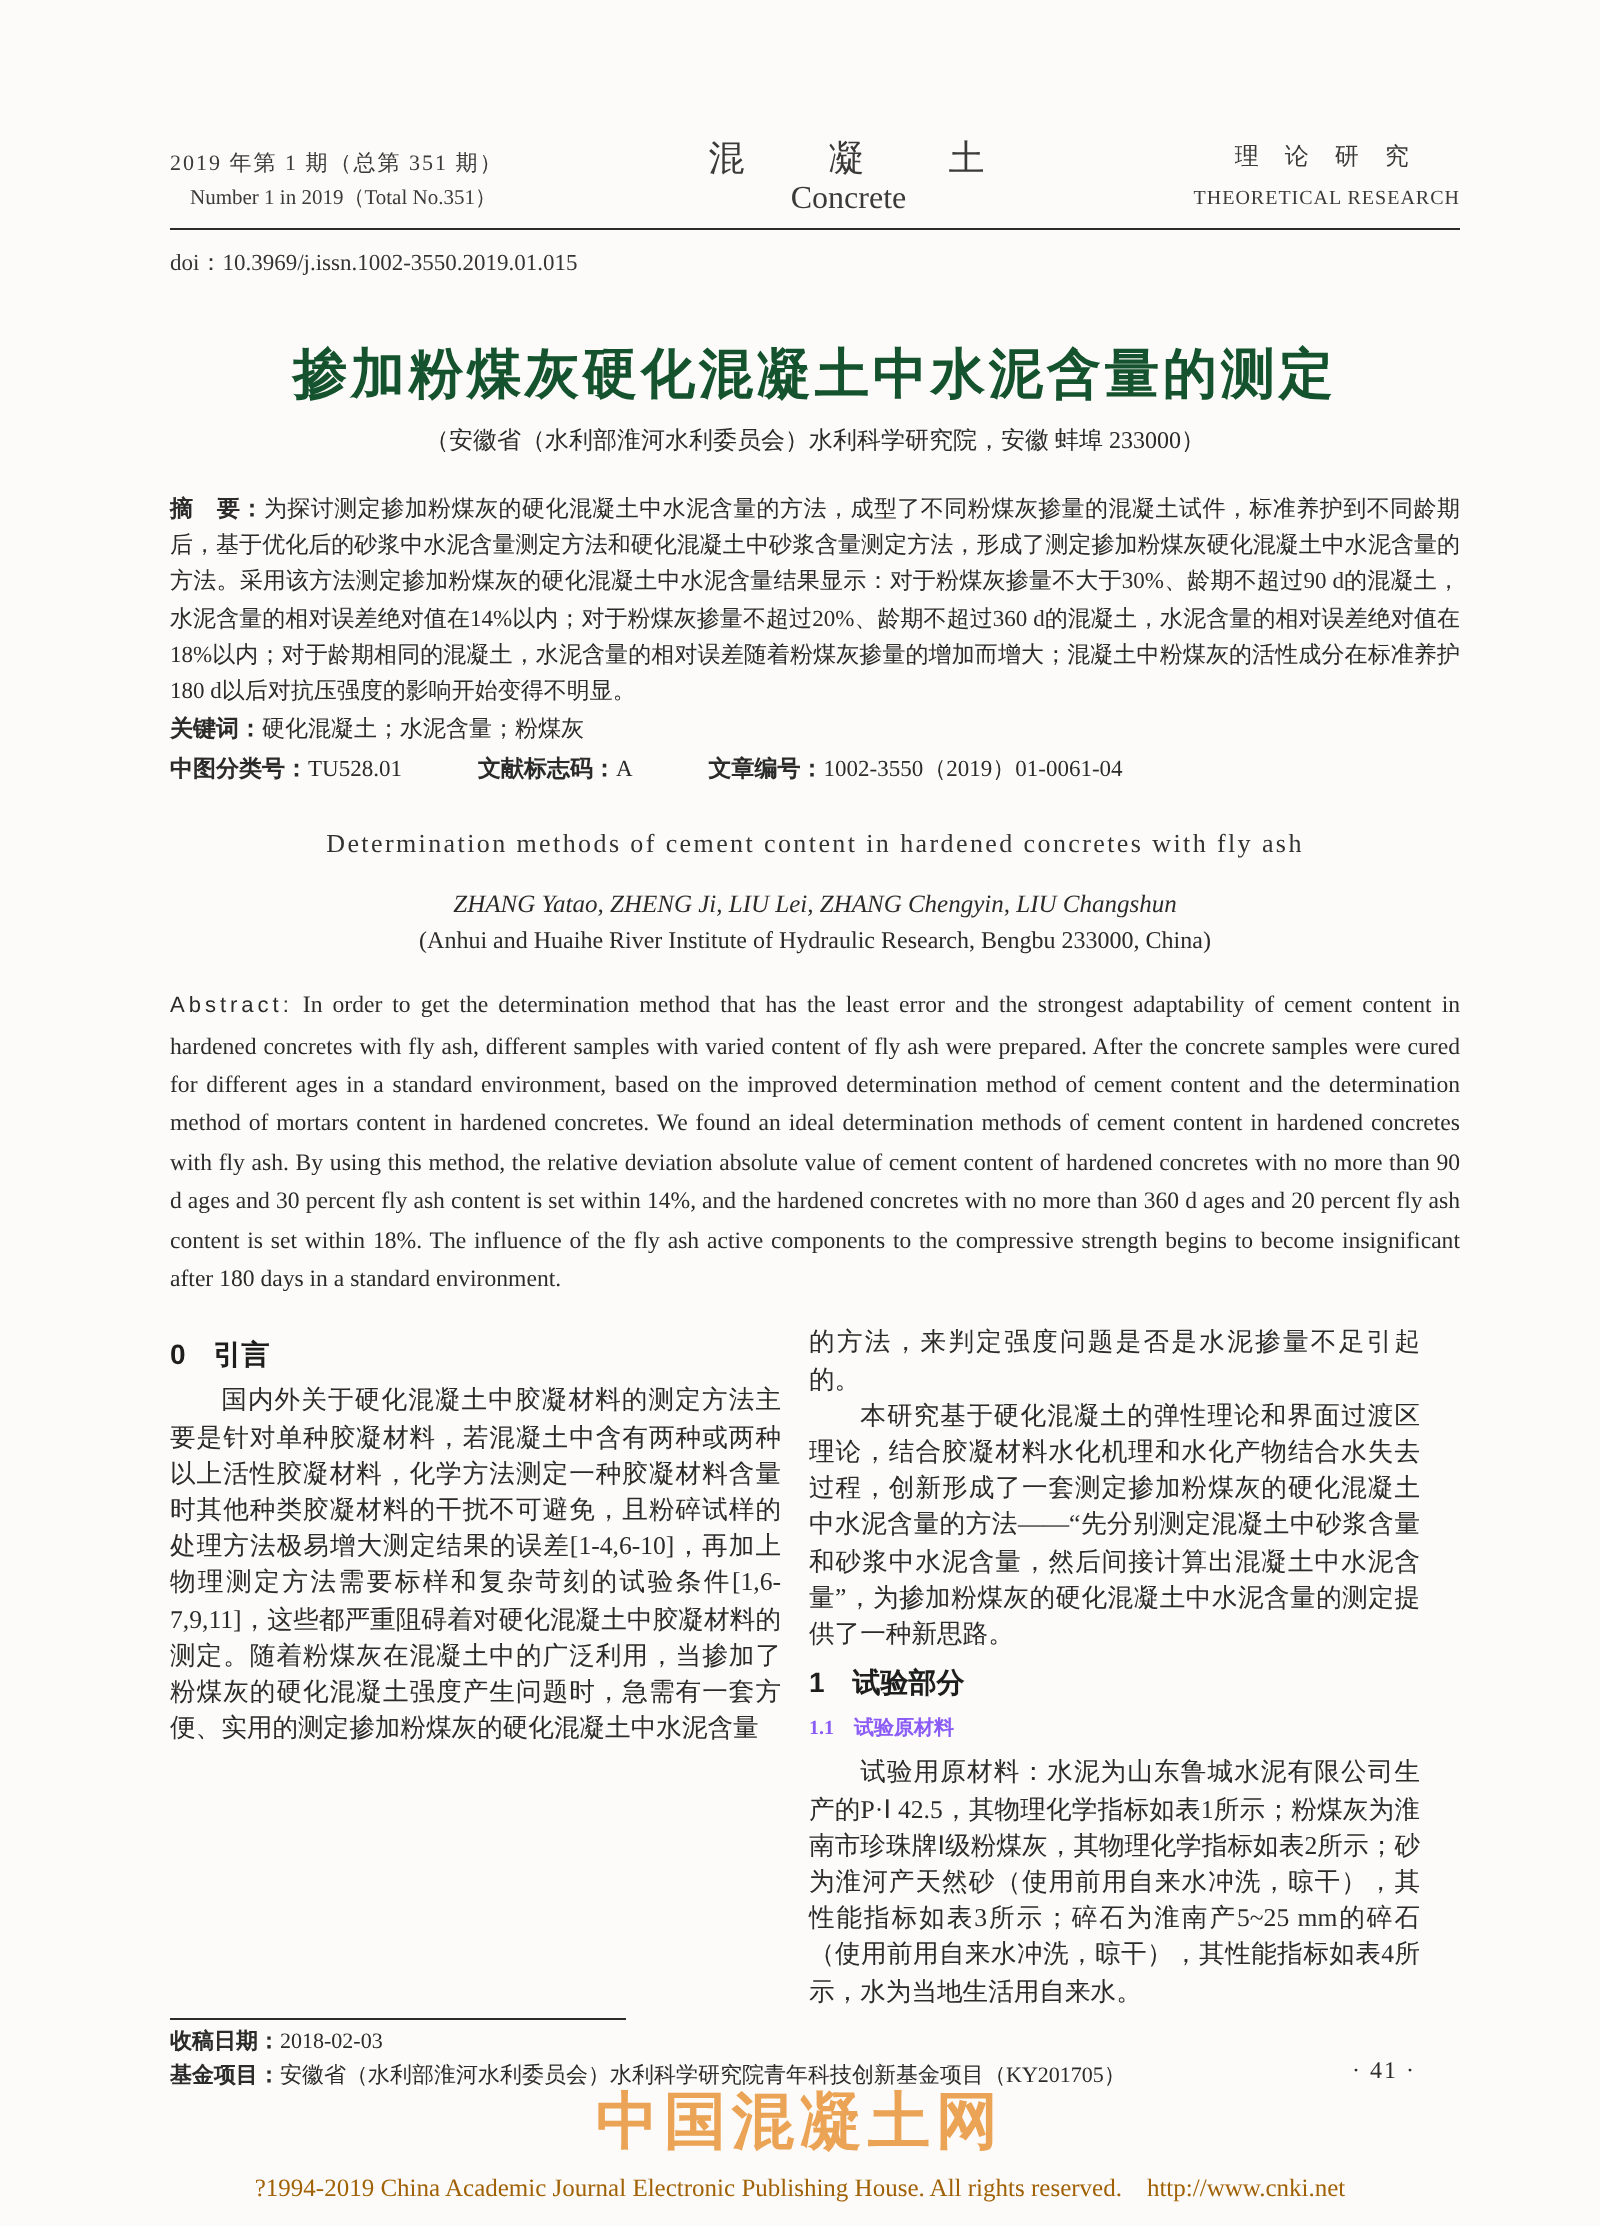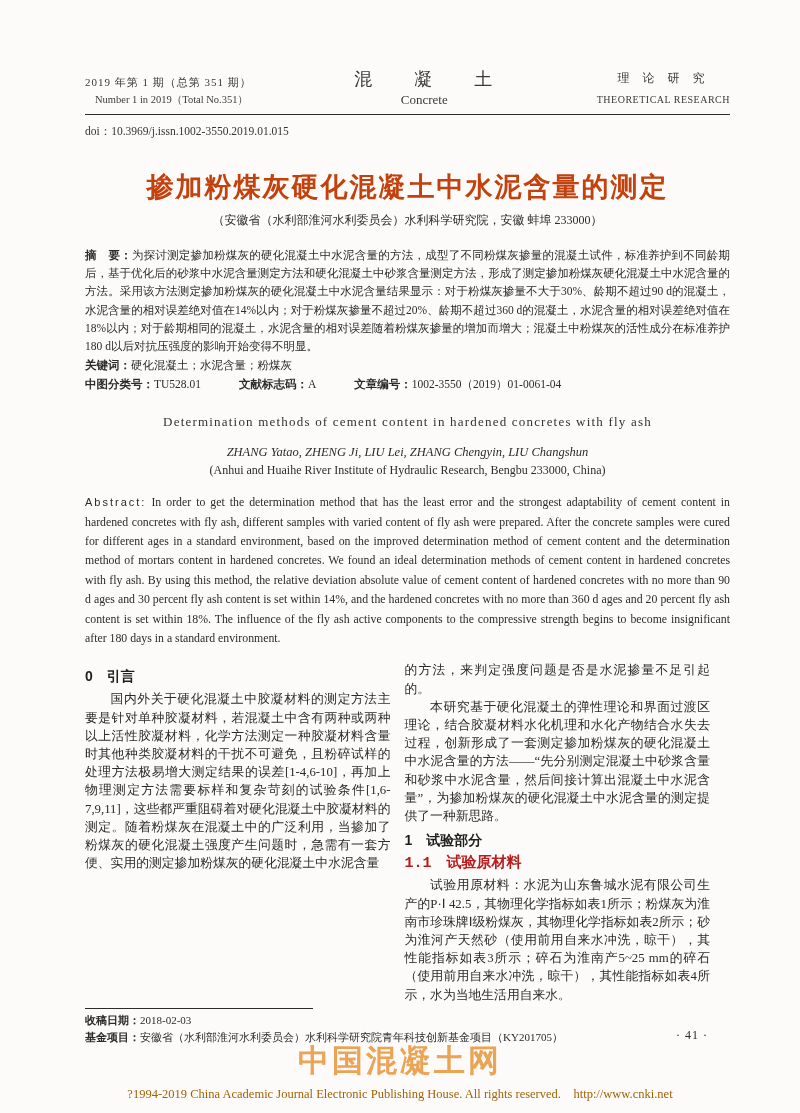--- a/index.html
+++ b/index.html
@@ -15,31 +15,31 @@
     padding:70px 70px 0 85px;
   }
   
   .hdr { display:flex; justify-content:space-between; align-items:flex-end; }
   .hdr-cell { font-size:11px; line-height:17px; color:#3a3a3a; }
   .hdr-left { text-align:left; }
   .hdr-left .cn { letter-spacing:1px; }
   .hdr-left .en { padding-left:10px; font-size:10.5px; }
   .hdr-center { text-align:center; }
   .journal-cn { font-size:18px; letter-spacing:2px; font-weight:400; }
-  .journal-en { font-size:13px; margin-top:3px; }
+  .journal-en { font-size:16px; margin-top:3px; }
   .hdr-right { text-align:center; }
   .col-cn { font-size:12px; letter-spacing:5px; }
   .col-en { font-size:10px; margin-top:4px; letter-spacing:0.5px; }
   .hdr-rule { border-bottom:1.5px solid #2b2b2b; margin-top:6px; }
   .doi { font-size:11.5px; margin-top:9px; color:#333; }
   
   .title-cn {
     text-align:center; margin-top:30px;
     font-family:"Liberation Sans", sans-serif;
-    font-size:27px; font-weight:700; letter-spacing:2px; color:#c2410c;
+    font-size:27px; font-weight:700; letter-spacing:2px; color:#14532d;
   }
   .authors-cn { text-align:center; margin-top:26px; font-size:14px; letter-spacing:1px; }
   .affil-cn   { text-align:center; margin-top:7px; font-size:12px; }
   
   .abs-cn { margin-top:17px; font-size:11.5px; line-height:18.2px; text-align:justify; }
   .lbl-b { font-family:"Liberation Sans", sans-serif; font-weight:700; }
   .kw-cn { margin-top:1px; font-size:11.5px; line-height:18px; }
   .cls-row { margin-top:3px; font-size:11.5px; display:flex; }
   .cls-row .pair { margin-right:38px; white-space:nowrap; }
   .cls-row .pair:last-child { margin-right:0; }
@@ -53,22 +53,22 @@
   .kw-en .lbl-sp { letter-spacing:2px; font-family:"Liberation Sans", sans-serif; font-size:11px; }
   
   .columns { display:flex; gap:14px; margin-top:13px; }
   .col { width:305.5px; font-size:12.8px; line-height:18.2px; text-align:justify; }
   .col h3 {
     font-family:"Liberation Sans", sans-serif;
     font-size:14px; font-weight:700; color:#1e1e1e;
     margin:5px 0 4px 0; line-height:20px; text-align:left;
   }
   .col h4 {
-    font-family:Liberation Mono, monospace;
-    font-size:15px; font-weight:700; color:#b91c1c;
+    font-family:Liberation Serif, serif;
+    font-size:10px; font-weight:700; color:#8b5cf6;
     margin:4px 0 3px 0; line-height:19px; text-align:left;
   }
   .col p { text-indent:2em; }
   .col p.no-indent { text-indent:0; }
   
   .footnote { margin-top:4px; width:100%; }
   .footnote .rule { width:228px; border-top:1.5px solid #2b2b2b; margin-bottom:3px; }
   .footnote .line { font-size:11px; line-height:17px; }
   
   .page-num { position:absolute; right:92px; top:1028px; font-size:12px; letter-spacing:1px; }

